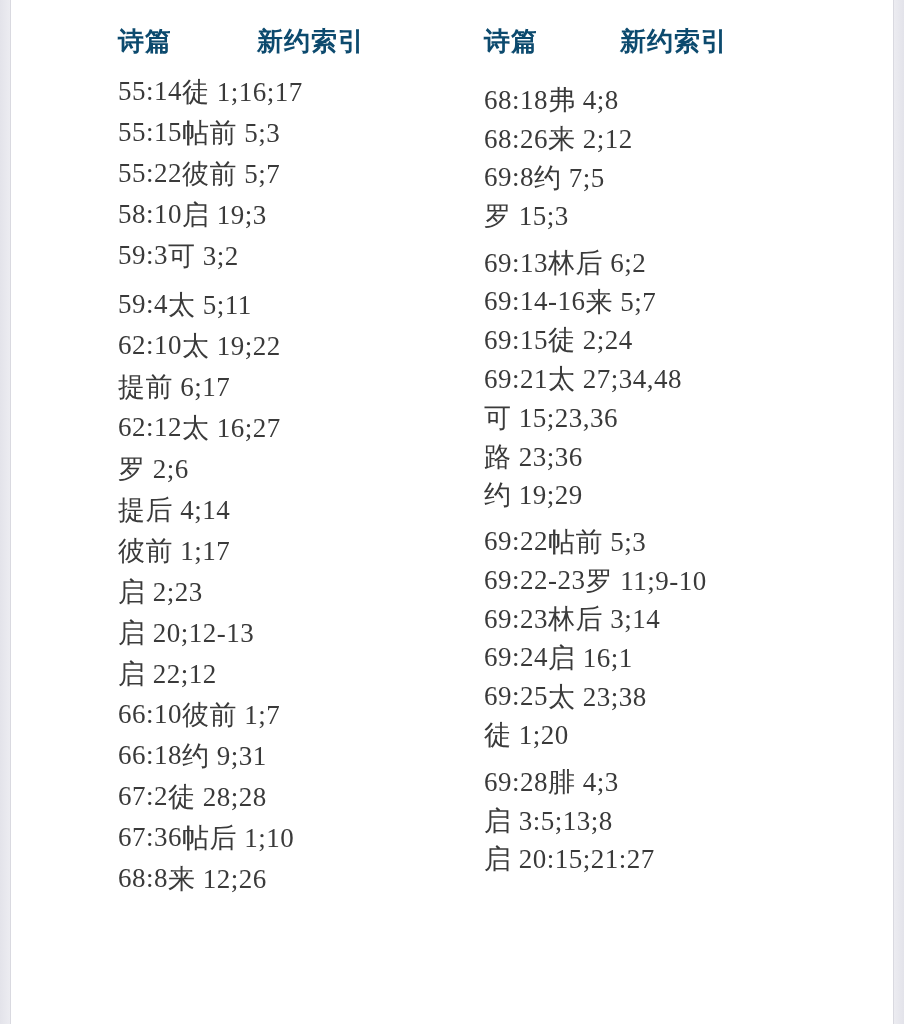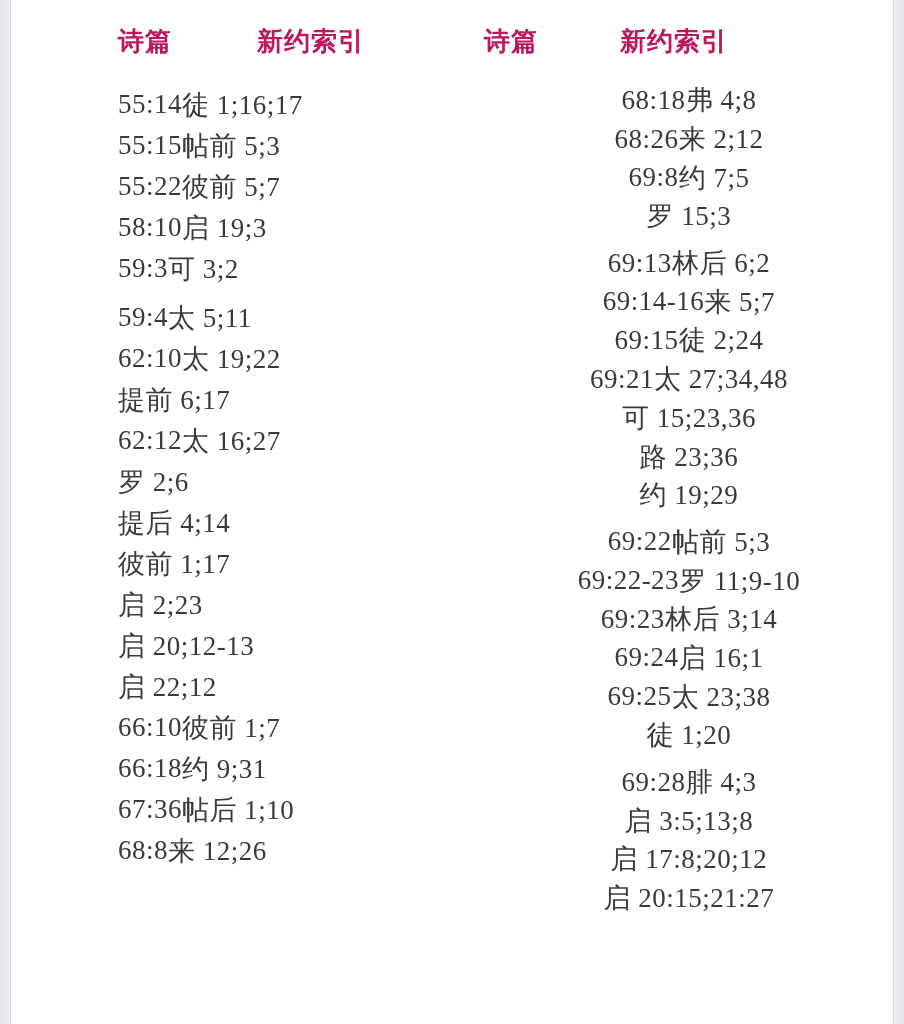--- a/index.html
+++ b/index.html
@@ -39,39 +39,39 @@
   }
   .pair-0 { left: 118px; width: 350px; }
   .pair-1 { left: 484px; width: 410px; }
 
   .hdr {
     display: flex;
     font-family: "Liberation Sans", "DejaVu Sans", sans-serif;
     font-weight: 700;
     font-size: 26px;
     line-height: 34px;
-    color: #be185d;
+    color: #0c4a6e;
     letter-spacing: 1px;
   }
   .hdr .cell-ref { flex: 0 0 auto; }
   .pair-0 .cell-ref { width: 139px; }
   .pair-1 .cell-ref { width: 136px; }
 
   .rows { margin-top: 0; }
-  .pair-0 .rows { margin-top: 26px; }
+  .pair-0 .rows { margin-top: 13px; }
   .pair-1 .rows { margin-top: 23px; }
 
   .row {
     display: flex;
     align-items: center;
     font-size: 27px;
     white-space: nowrap;
   }
   .pair-0 .row { height: 41px; }
-  .pair-1 .row { height: 38.7px; justify-content: center; }
+  .pair-1 .row { height: 38.7px; }
   .row.gap { margin-top: 8px; }
 
   .ref {
     flex: 0 0 auto;
     letter-spacing: 0.5px;
   }
   .idx { letter-spacing: 0.5px; font-family: Liberation Serif, serif; }
 </style>
 </head>
 <body>
@@ -147,20 +147,24 @@
       </div>
       <div class="row">
         <span class="ref">66:10</span>
         <span class="idx">彼前 1;7</span>
       </div>
       <div class="row">
         <span class="ref">66:18</span>
         <span class="idx">约 9;31</span>
       </div>
       <div class="row">
+        <span class="ref">67:2</span>
+        <span class="idx">徒 28;28</span>
+      </div>
+      <div class="row">
         <span class="ref">67:36</span>
         <span class="idx">帖后 1;10</span>
       </div>
       <div class="row">
         <span class="ref">68:8</span>
         <span class="idx">来 12;26</span>
       </div>
     </div>
 </div>
 
@@ -241,20 +245,16 @@
       <div class="row gap">
         <span class="ref">69:28</span>
         <span class="idx">腓 4;3</span>
       </div>
       <div class="row">
         <span class="ref"></span>
         <span class="idx">启 3:5;13;8</span>
       </div>
       <div class="row">
         <span class="ref"></span>
-        <span class="idx">启 17:8;20;12</span>
-      </div>
-      <div class="row">
-        <span class="ref"></span>
         <span class="idx">启 20:15;21:27</span>
       </div>
     </div>
 </div>
 
 </body></html>

